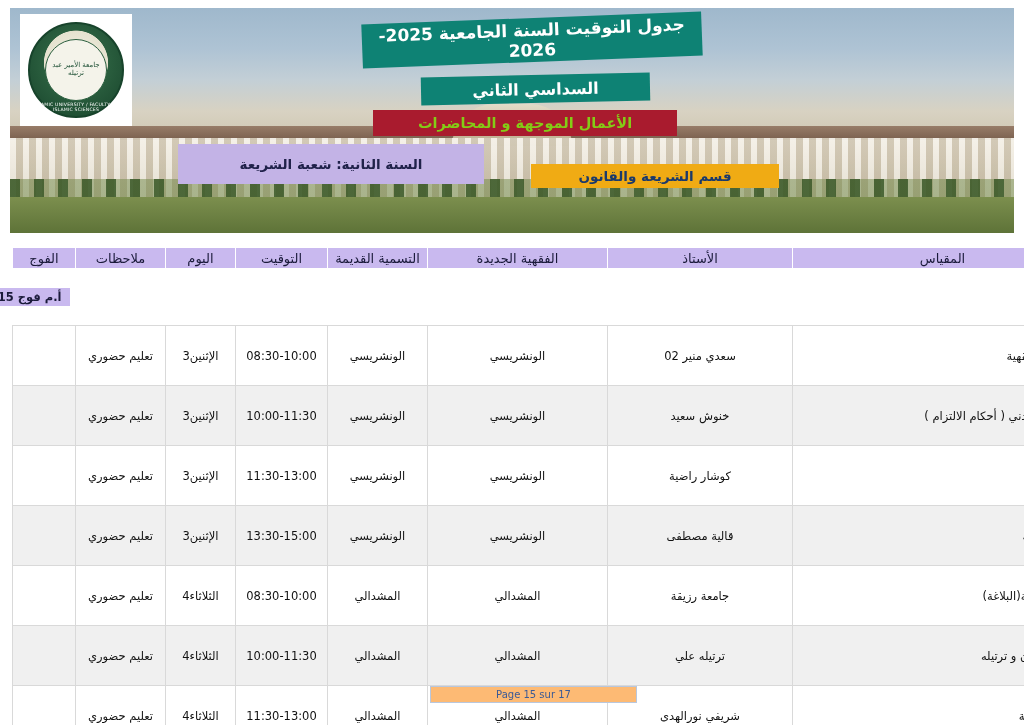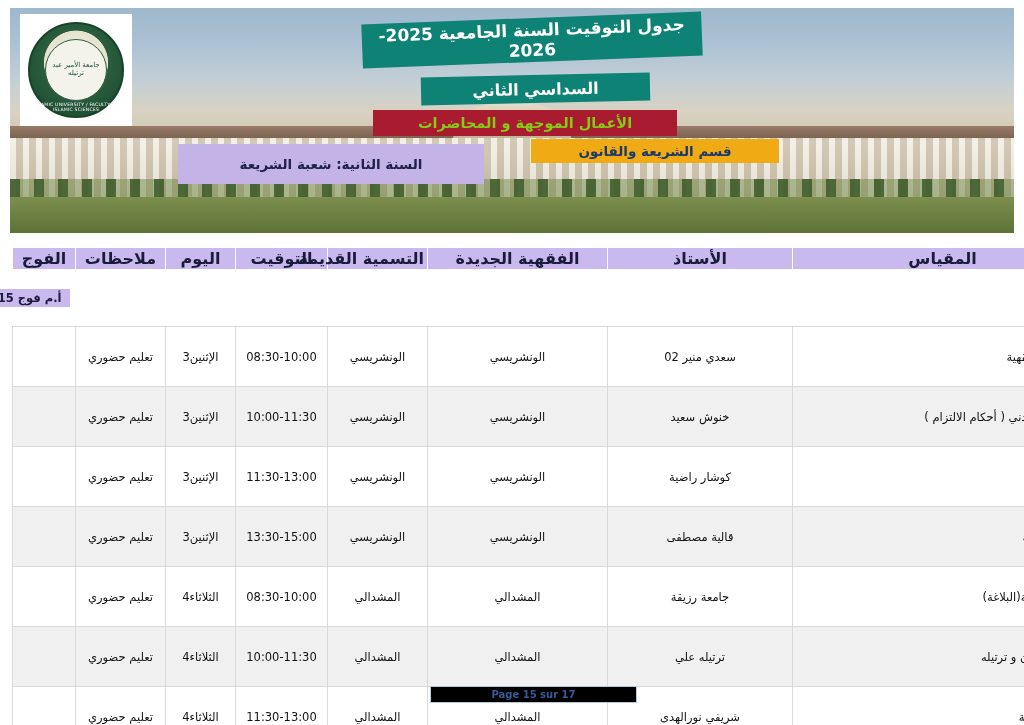--- a/index.html
+++ b/index.html
@@ -186,21 +186,21 @@
     color: #84cc16;
     font-size: 14.5px;
     font-weight: bold;
     display: flex;
     align-items: center;
     justify-content: center;
   }
   .title-dept {
     position: absolute;
     left: 531px;
-    top: 139px;
+    top: 164px;
     width: 248px;
     height: 24px;
     background: #f0ab14;
     color: #1b3a6b;
     font-size: 13.5px;
     font-weight: bold;
     display: flex;
     align-items: center;
     justify-content: center;
   }
@@ -224,22 +224,22 @@
     position: absolute;
     left: 12px;
     top: 247px;
     width: 1000px;
     border-collapse: collapse;
     table-layout: fixed;
   }
   .sched th {
     background: #c9b9ef;
     color: #1a1a3a;
-    font-size: 16px;
-    font-weight: bold;
+    font-size: 13px;
+    font-weight: normal;
     border: 1px solid #ffffff;
     height: 18px;
     padding: 1px 3px;
     text-align: center;
     white-space: nowrap;
   }
   .sched td {
     font-size: 11.5px;
     color: #111111;
     border: 1px solid #d9d9d9;
@@ -268,24 +268,24 @@
   }
 
   
   .footer {
     position: absolute;
     left: 430px;
     top: 686px;
     width: 205px;
     height: 15px;
     border: 1px solid #b9c7dd;
-    background: #000000;
+    background: #fdba74;
     color: #3a5a96;
     font-size: 10px;
-    font-weight: bold;
+    font-weight: normal;
     display: flex;
     align-items: center;
     justify-content: center;
   }
 </style>
 </head>
 <body>
 
 <div class="banner">
   <div class="banner-sky"></div>

